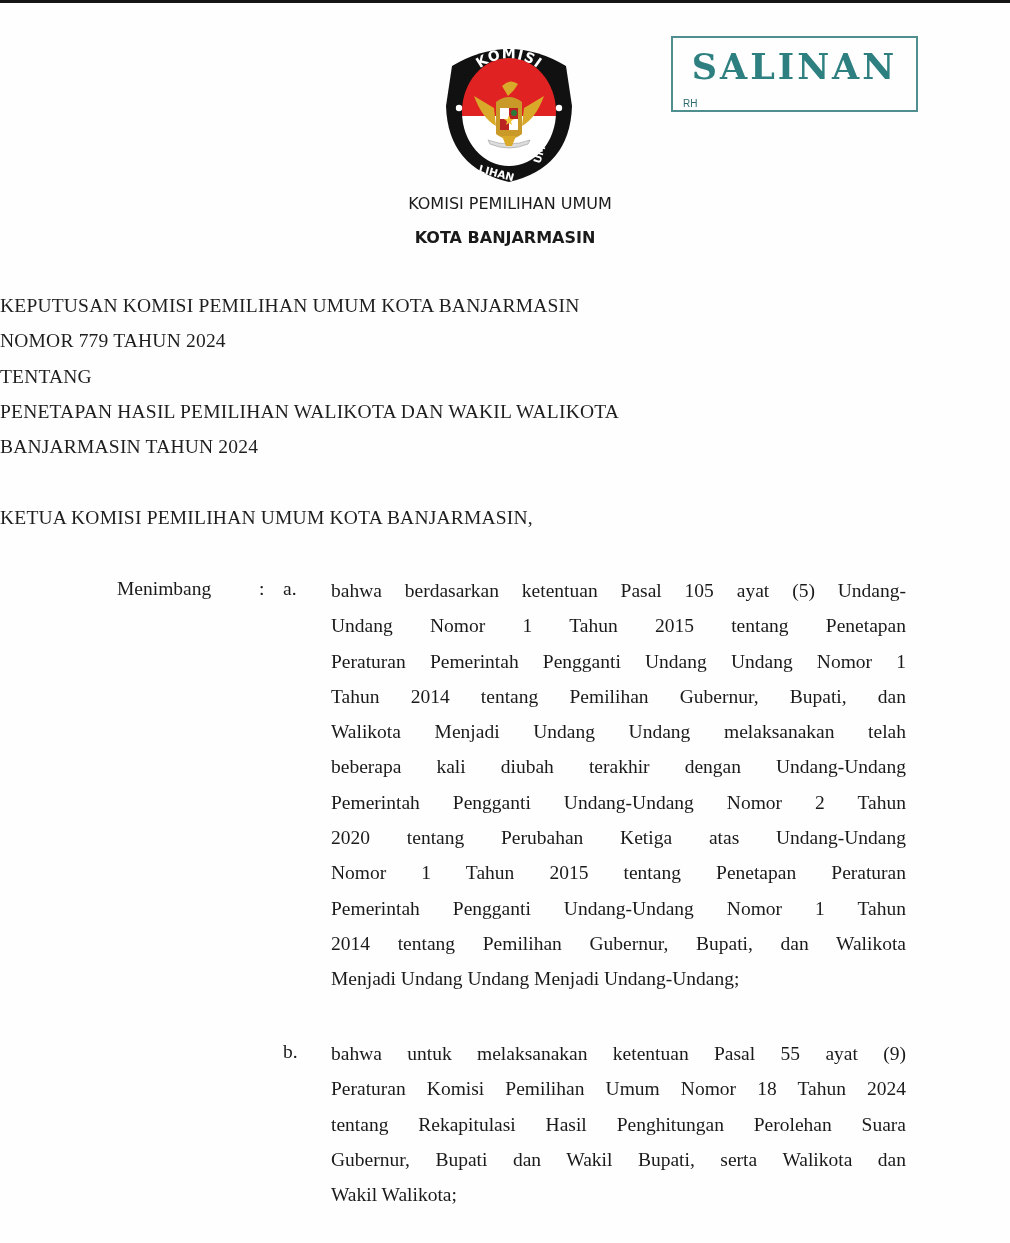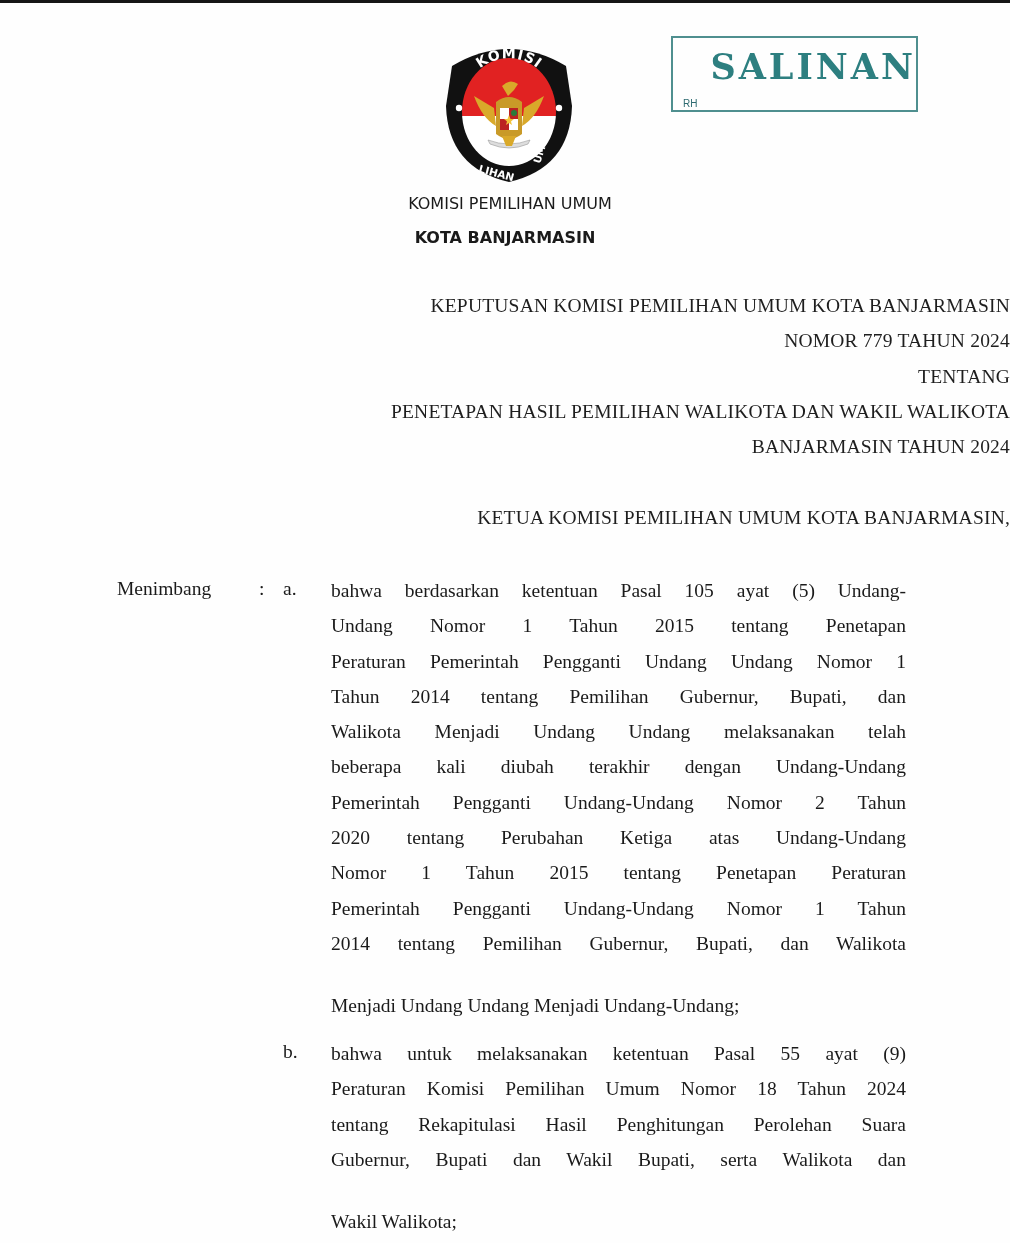--- a/index.html
+++ b/index.html
@@ -13,45 +13,45 @@
 
     
     .logo { position: absolute; left: 444px; top: 36px; width: 130px; height: 148px; }
 
     
     .stamp {
       position: absolute; left: 671px; top: 36px; width: 247px; height: 76px;
       border: 2px solid #4f8f8f; box-sizing: border-box;
     }
     .stamp-word {
-      position: absolute; left: 0; right: 0; top: 8px; text-align: right;
+      position: absolute; left: 0; right: 0; top: 8px; text-align: center;
       font-family: "DejaVu Serif", serif; font-weight: bold; font-size: 35px;
       letter-spacing: 3px; color: #2d7f80;
     }
     .stamp-initial {
       position: absolute; left: 10px; top: 60px; font-family: "Liberation Sans", sans-serif;
       font-size: 10px; color: #2d6a70;
     }
 
     .org { position: absolute; left: 0; width: 1010px; text-align: center;
       font-family: "DejaVu Sans", sans-serif; font-size: 16px; color: #1a1a1a; }
     .org-1 { top: 194px; left: 5px; }
     .org-2 { top: 228px; font-weight: bold; }
 
-    .title-line { position: absolute; left: 0; width: 1010px; text-align: right; font-size: 19.5px; color: #1e1e1e; letter-spacing: 0.2px; }
+    .title-line { position: absolute; left: 0; width: 1010px; text-align: left; font-size: 19.5px; color: #1e1e1e; letter-spacing: 0.2px; }
     .label { position: absolute; left: 117px; top: 578px; font-size: 19.5px; }
     .colon { position: absolute; left: 259px; top: 578px; font-size: 19.5px; }
     .item-letter { position: absolute; font-size: 19.5px; }
     .item-text {
       position: absolute; left: 331px; width: 575px;
       font-size: 19.5px; line-height: 35.3px; text-align: justify;
       text-align-last: justify;
     }
     .line { display: block; text-align: justify; text-align-last: justify; height: 35.3px; white-space: nowrap; }
-    .line.flush { text-align-last: left; margin-top: 27px; }
+    .line.flush { text-align-last: left; }
   </style>
 </head>
 <body>
 
 <div class="top-bar"></div>
 
 <div class="logo">
   <svg width="130" height="148" viewBox="0 0 130 148">
     <defs>
       <clipPath id="inner">

